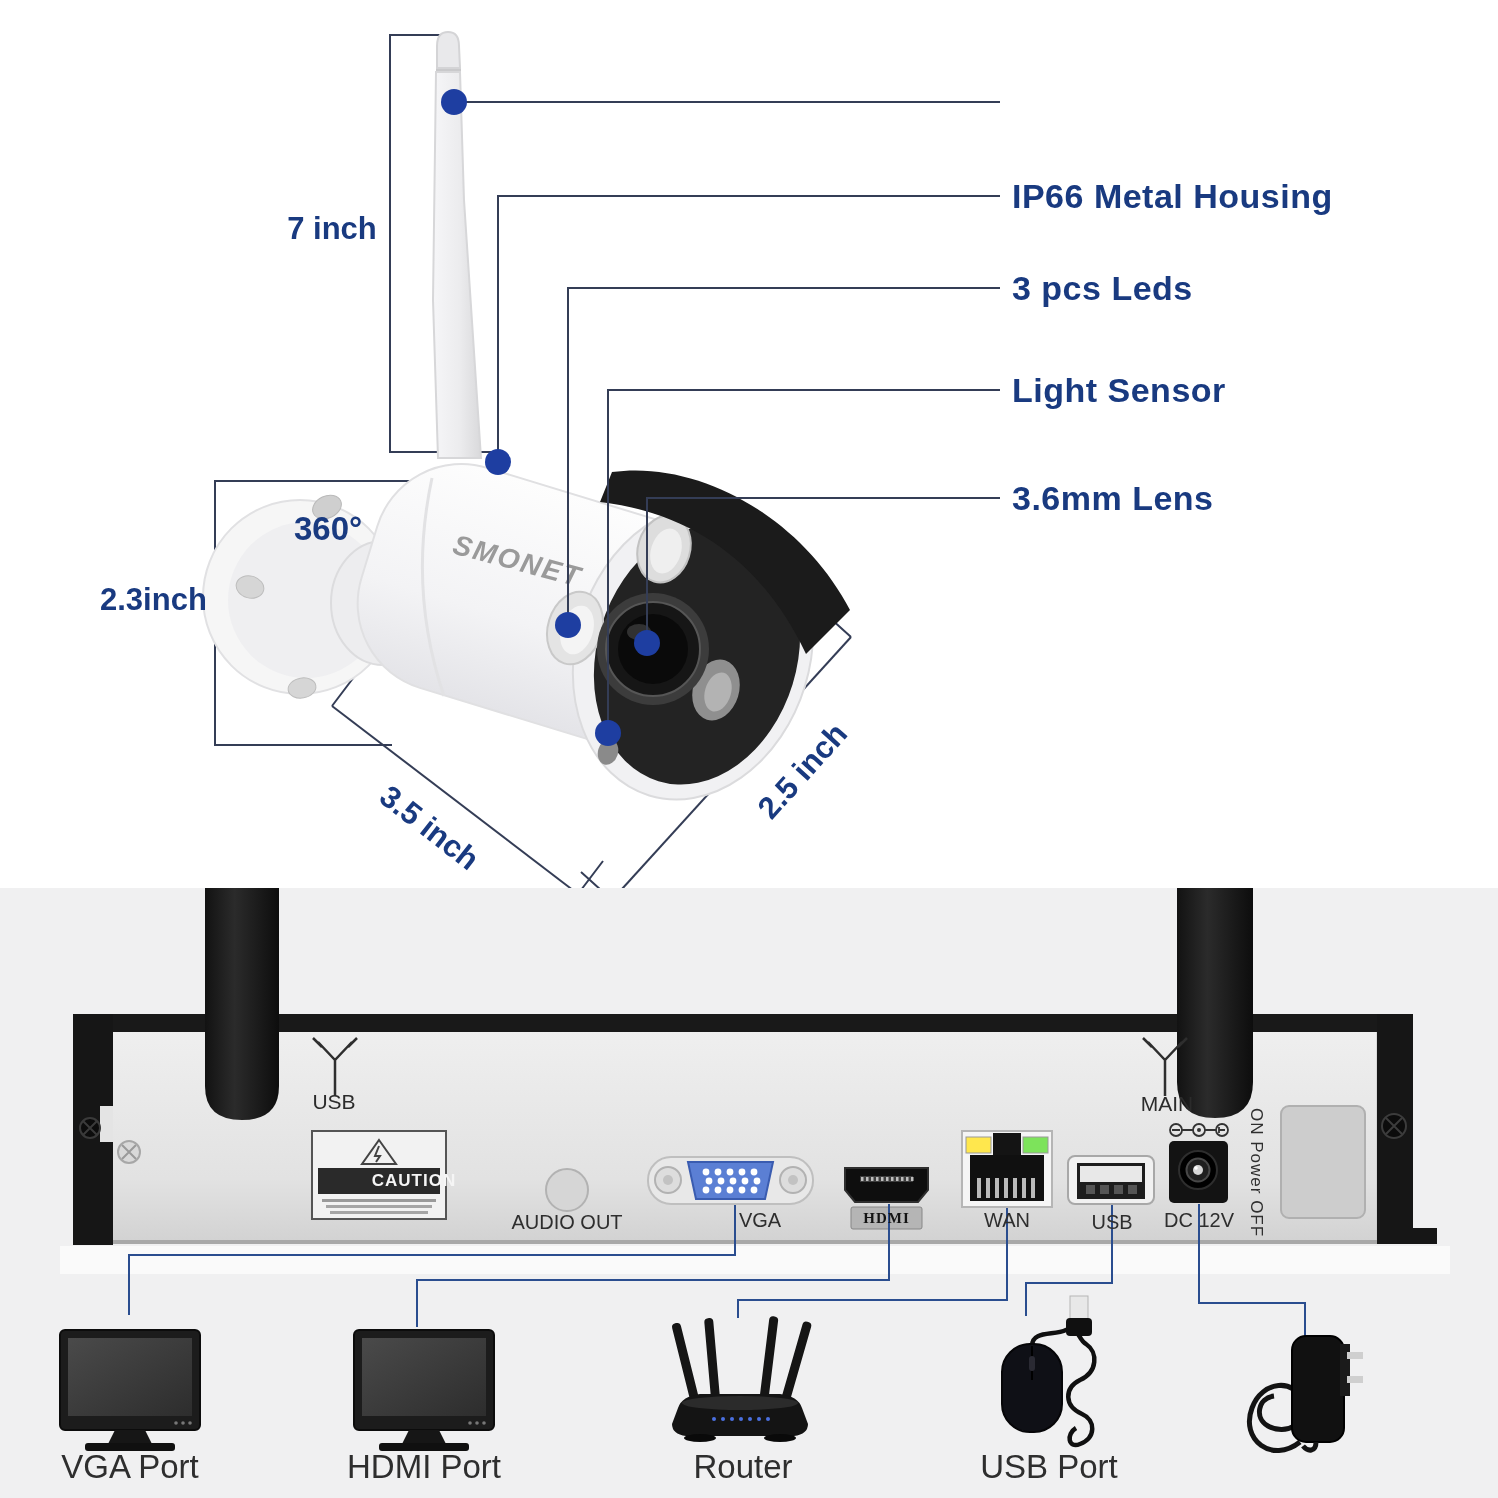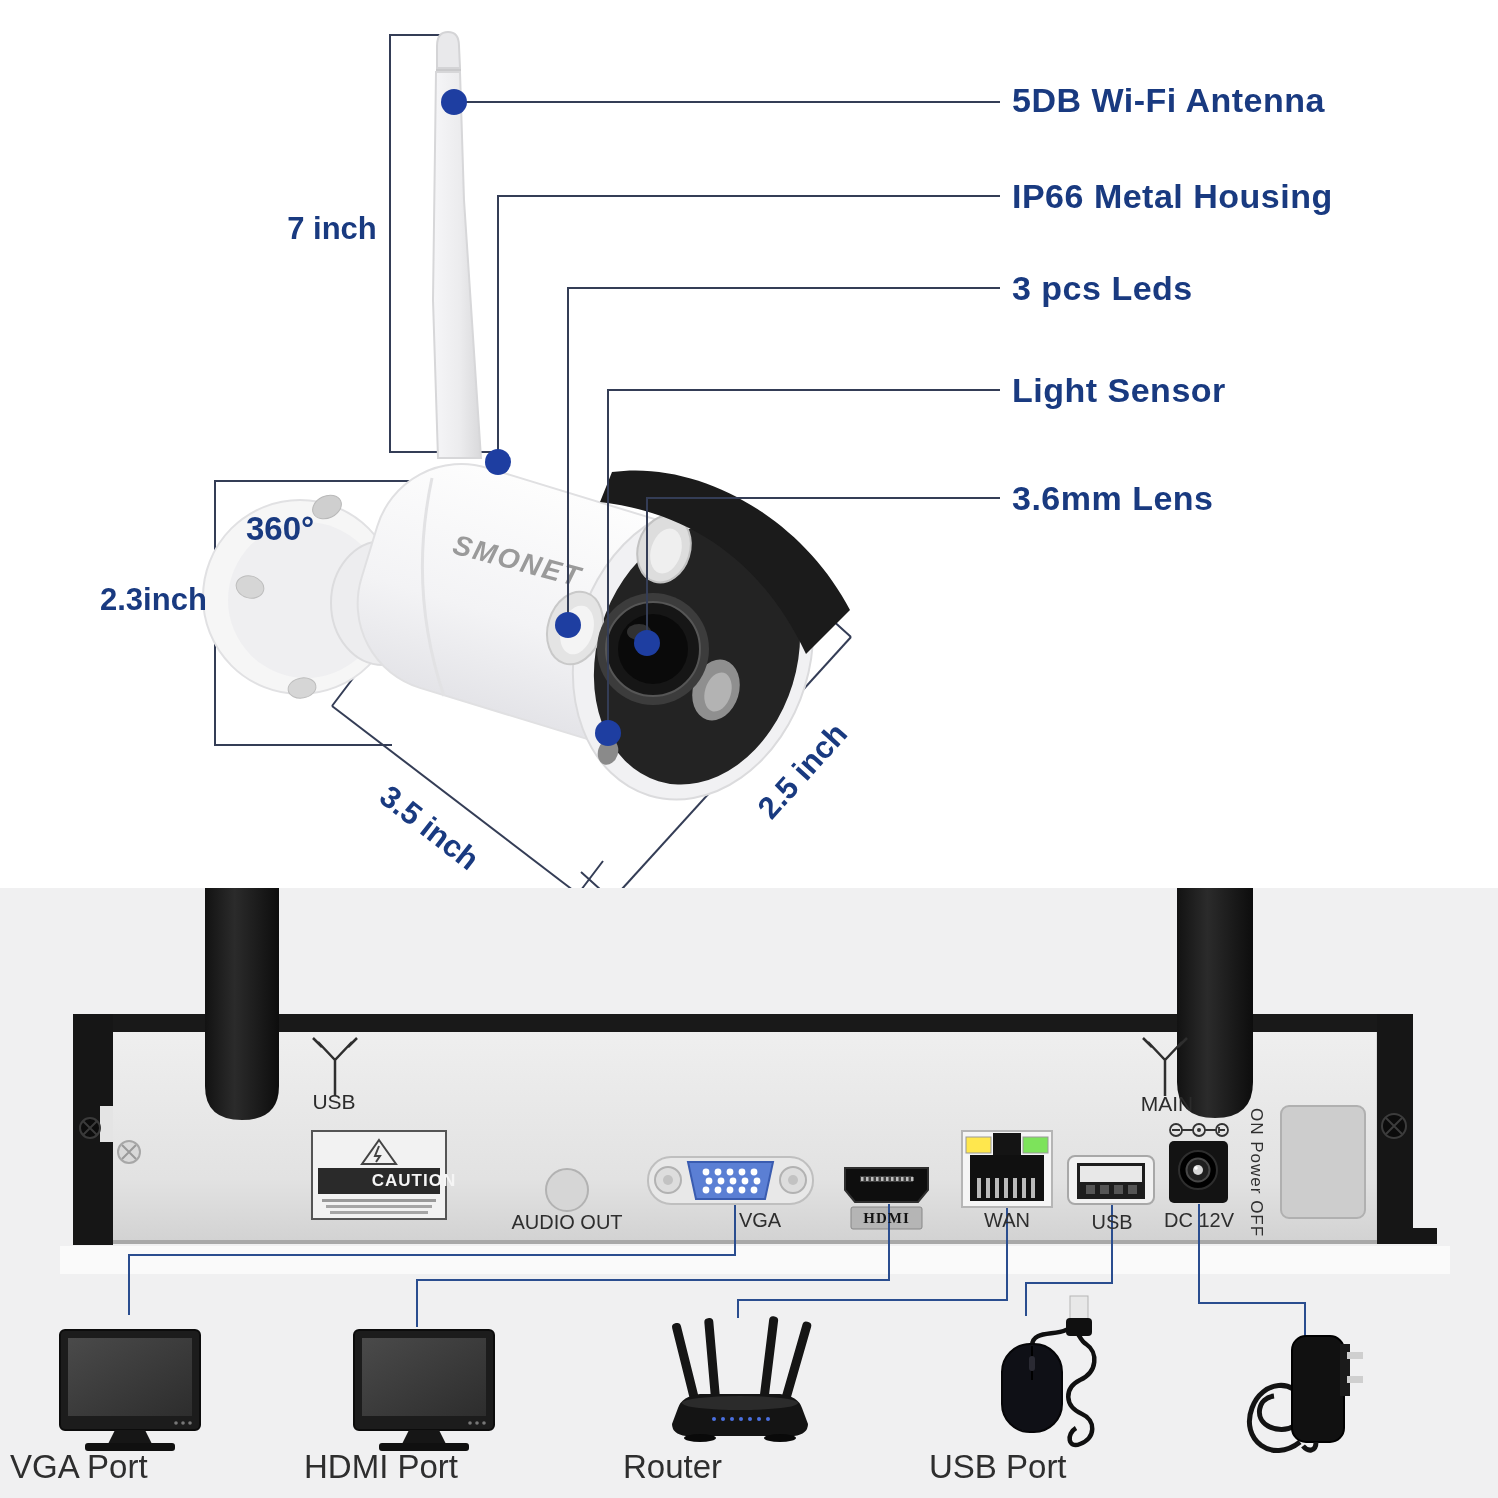--- a/index.html
+++ b/index.html
@@ -2,28 +2,28 @@
 <html><head>
 <meta charset="utf-8">
 <style>
   html,body{margin:0;padding:0;background:#fff;}
   .page{position:relative;width:1498px;height:1498px;background:#ffffff;overflow:hidden;
         font-family:"Liberation Sans",sans-serif;}
   .page svg.scene{position:absolute;left:0;top:0;}
   .lbl{position:absolute;line-height:1.05;white-space:nowrap;}
   .callout{color:#193a80;font-weight:bold;font-size:34px;letter-spacing:.5px;}
   .dim{color:#193a80;font-weight:bold;font-size:31px;}
-  .dim360{font-size:33px;}
+  .dim360{font-size:33px;margin-left:48px;}
   .rot{text-align:center;}
   .portlbl{color:#2e2e2e;font-size:20px;text-align:center;}
   .smalllbl{color:#2b2b2b;font-size:21px;text-align:center;}
   .powerlbl{color:#2f2f2f;font-size:17px;letter-spacing:1px;writing-mode:vertical-rl;}
   .cautionlbl{color:#f5f5f5;font-weight:bold;font-size:17px;letter-spacing:1px;text-align:center;padding-left:35px;}
   .hdmibadge{color:#141414;font-weight:bold;font-size:15px;letter-spacing:1px;text-align:center;font-family:Liberation Serif, serif;}
-  .legendlbl{color:#2e2e2e;font-size:33px;}
+  .legendlbl{color:#2e2e2e;font-size:33px;text-align:center;}
 </style>
 </head>
 <body>
 
 <div class="page">
 
 <svg class="scene" width="1498" height="1498" viewBox="0 0 1498 1498">
   <defs>
     <linearGradient id="antGrad" x1="0" y1="0" x2="1" y2="0">
       <stop offset="0" stop-color="#f6f6f8"></stop>
@@ -325,21 +325,20 @@
       <rect x="1305" y="1390" width="15" height="8" rx="2" fill="#cfcfcf" transform="rotate(25 1312 1394)"></rect>
       <rect x="1292" y="1336" width="52" height="106" rx="14" fill="#111111" stroke="#000000" stroke-width="2"></rect>
       <rect x="1340" y="1344" width="10" height="52" fill="#1b1b1b"></rect>
       <rect x="1347" y="1352" width="16" height="7" fill="#cfcfcf"></rect>
       <rect x="1347" y="1376" width="16" height="7" fill="#cfcfcf"></rect>
       <path d="M 1316,1442 C 1316,1452 1308,1452 1303,1446" stroke="#131313" stroke-width="5" fill="none"></path>
     </g>
   </g>
 </svg>
 
-<div class="lbl callout" style="left:1012px;top:83px">5DB Wi-Fi Antenna</div>
 <div class="lbl callout" style="left:1012px;top:179px">IP66 Metal Housing</div>
 <div class="lbl callout" style="left:1012px;top:271px">3 pcs Leds</div>
 <div class="lbl callout" style="left:1012px;top:373px">Light Sensor</div>
 <div class="lbl callout" style="left:1012px;top:481px">3.6mm Lens</div>
 
 <div class="lbl dim rot" style="left:252px;top:213px;width:160px">7 inch</div>
 <div class="lbl dim" style="left:100px;top:584px">2.3inch</div>
 <div class="lbl dim dim360" style="left:246px;top:512px">360°</div>
 <div class="lbl dim rot" style="left:349px;top:812px;width:160px;transform:rotate(38deg)">3.5 inch</div>
 <div class="lbl dim rot" style="left:723px;top:755px;width:160px;transform:rotate(-48deg)">2.5 inch</div>

